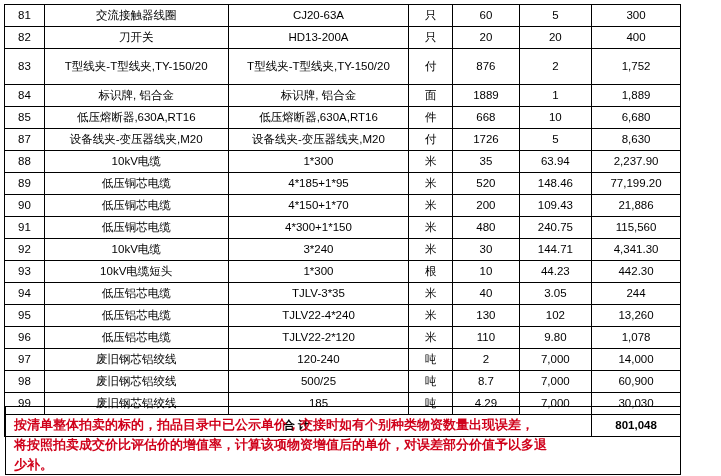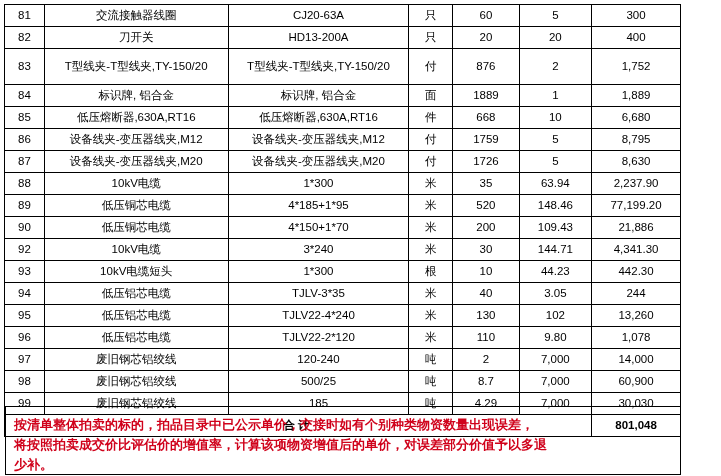--- a/index.html
+++ b/index.html
@@ -124,29 +124,20 @@
       <tr>
         <td class="c-num">85</td>
         <td class="c-name">低压熔断器,630A,RT16</td>
         <td class="c-spec">低压熔断器,630A,RT16</td>
         <td class="c-unit">件</td>
         <td class="c-qty">668</td>
         <td class="c-price">10</td>
         <td class="c-amt">6,680</td>
       </tr>
 
-      <tr>
-        <td class="c-num">86</td>
-        <td class="c-name">设备线夹-变压器线夹,M12</td>
-        <td class="c-spec">设备线夹-变压器线夹,M12</td>
-        <td class="c-unit">付</td>
-        <td class="c-qty">1759</td>
-        <td class="c-price">5</td>
-        <td class="c-amt">8,795</td>
-      </tr>
 
       <tr>
         <td class="c-num">87</td>
         <td class="c-name">设备线夹-变压器线夹,M20</td>
         <td class="c-spec">设备线夹-变压器线夹,M20</td>
         <td class="c-unit">付</td>
         <td class="c-qty">1726</td>
         <td class="c-price">5</td>
         <td class="c-amt">8,630</td>
       </tr>
@@ -174,20 +165,29 @@
       <tr>
         <td class="c-num">90</td>
         <td class="c-name">低压铜芯电缆</td>
         <td class="c-spec">4*150+1*70</td>
         <td class="c-unit">米</td>
         <td class="c-qty">200</td>
         <td class="c-price">109.43</td>
         <td class="c-amt">21,886</td>
       </tr>
 
+      <tr>
+        <td class="c-num">91</td>
+        <td class="c-name">低压铜芯电缆</td>
+        <td class="c-spec">4*300+1*150</td>
+        <td class="c-unit">米</td>
+        <td class="c-qty">480</td>
+        <td class="c-price">240.75</td>
+        <td class="c-amt">115,560</td>
+      </tr>
 
       <tr>
         <td class="c-num">92</td>
         <td class="c-name">10kV电缆</td>
         <td class="c-spec">3*240</td>
         <td class="c-unit">米</td>
         <td class="c-qty">30</td>
         <td class="c-price">144.71</td>
         <td class="c-amt">4,341.30</td>
       </tr>

